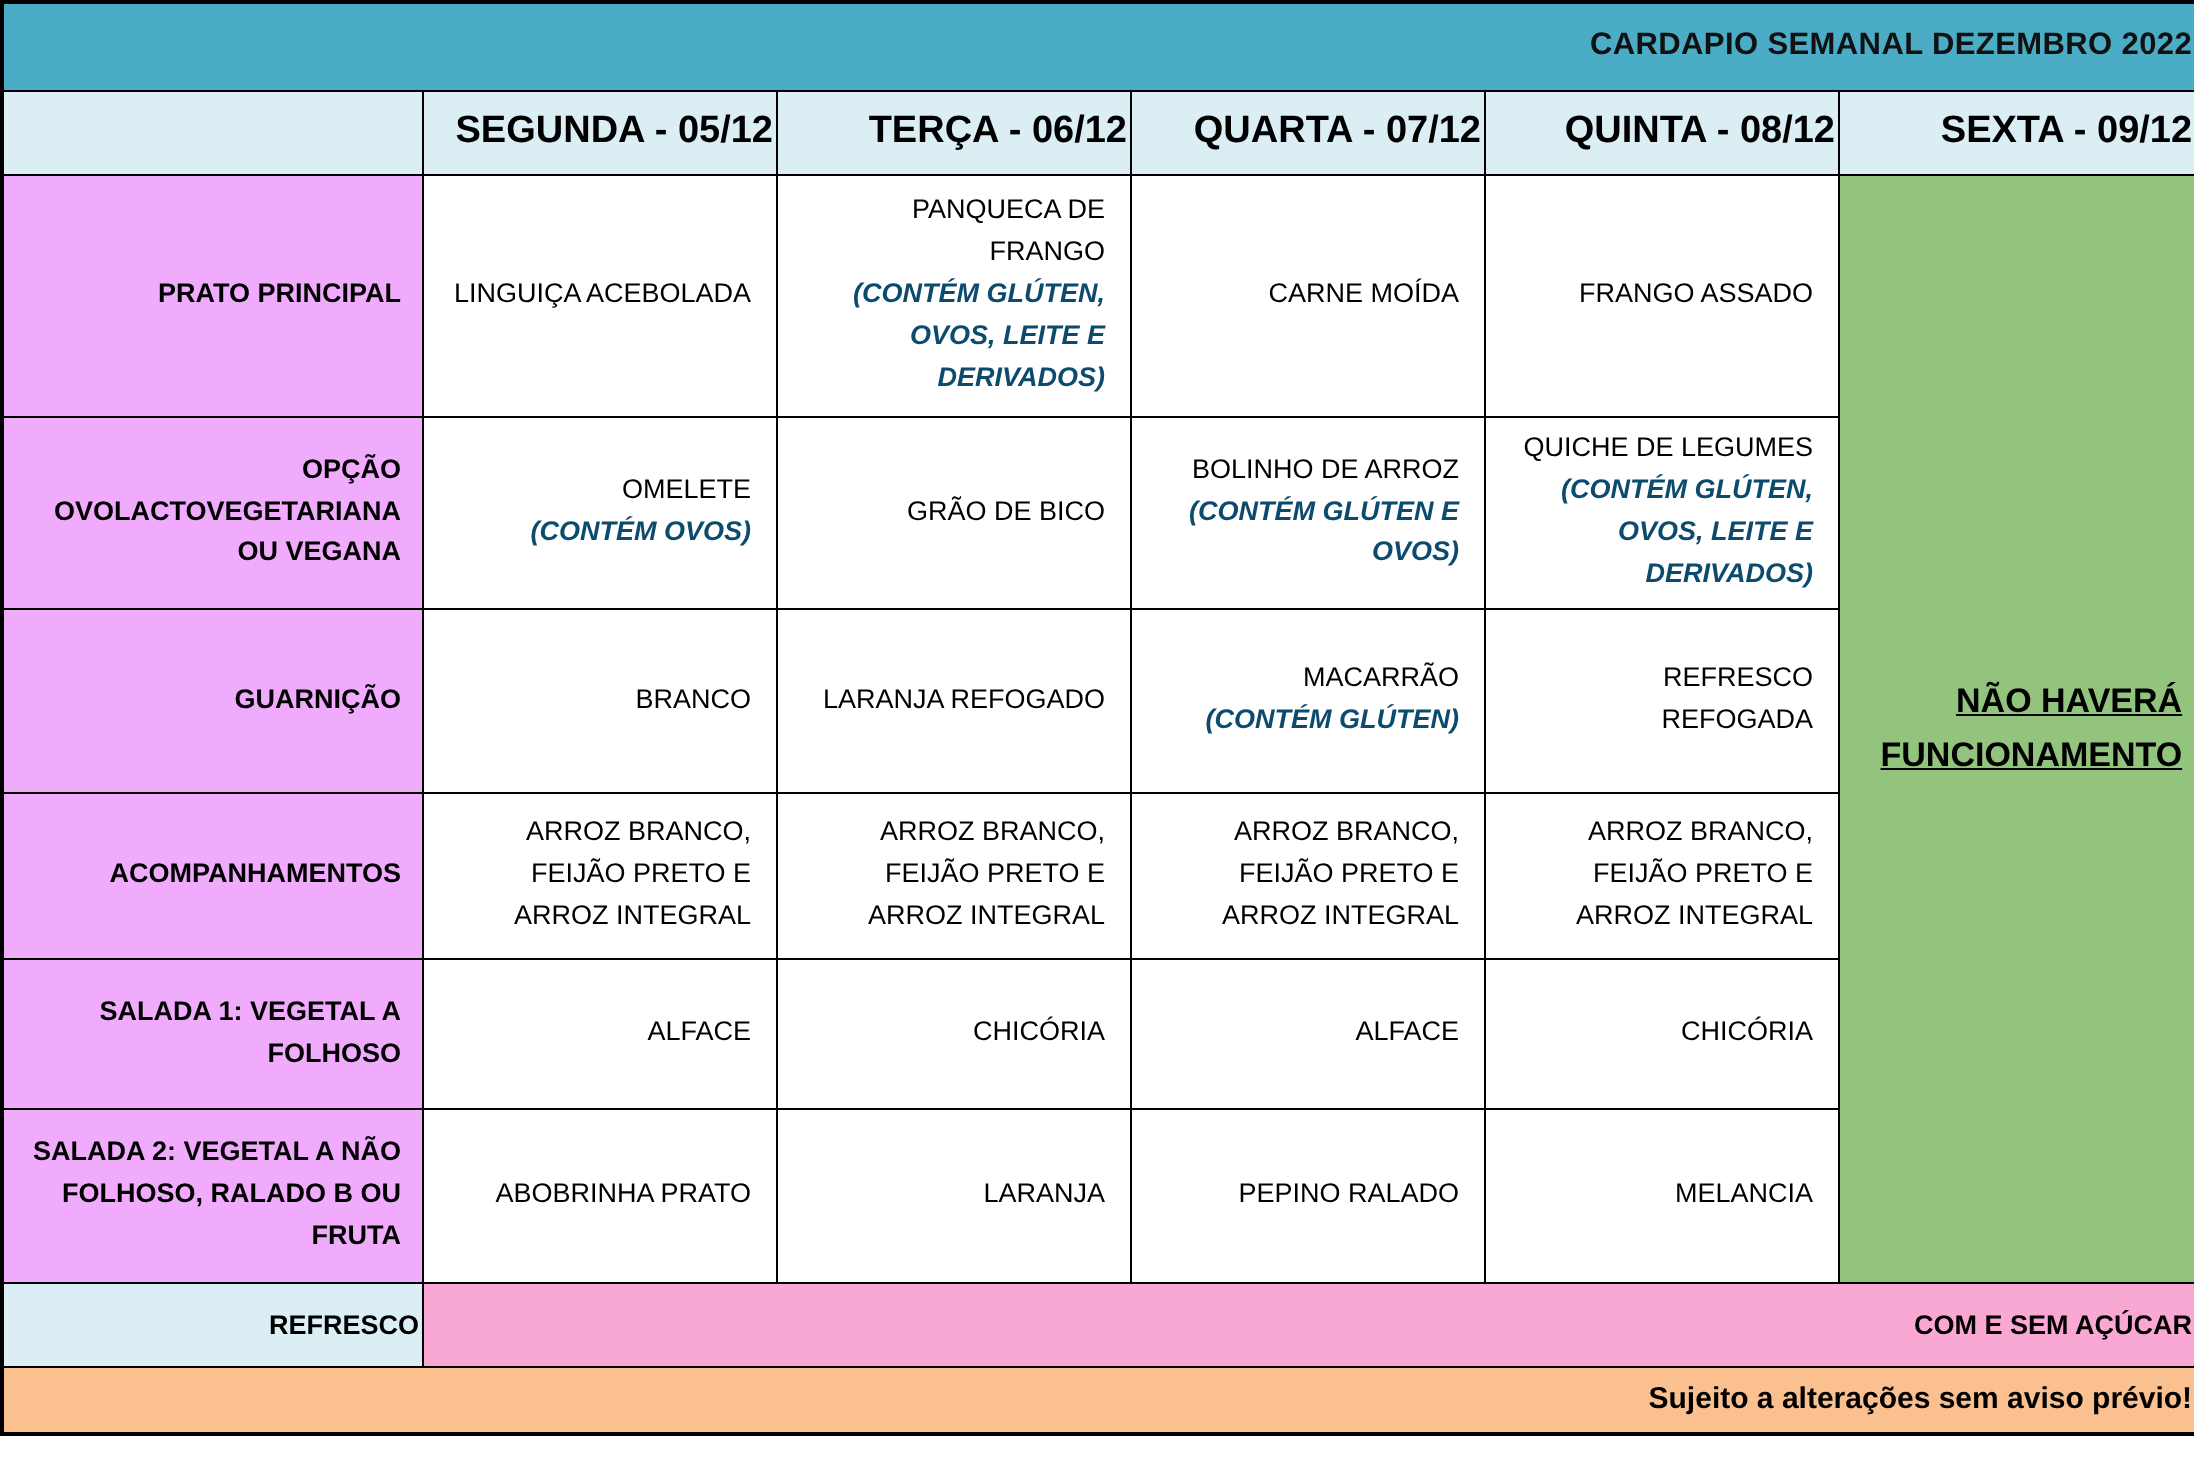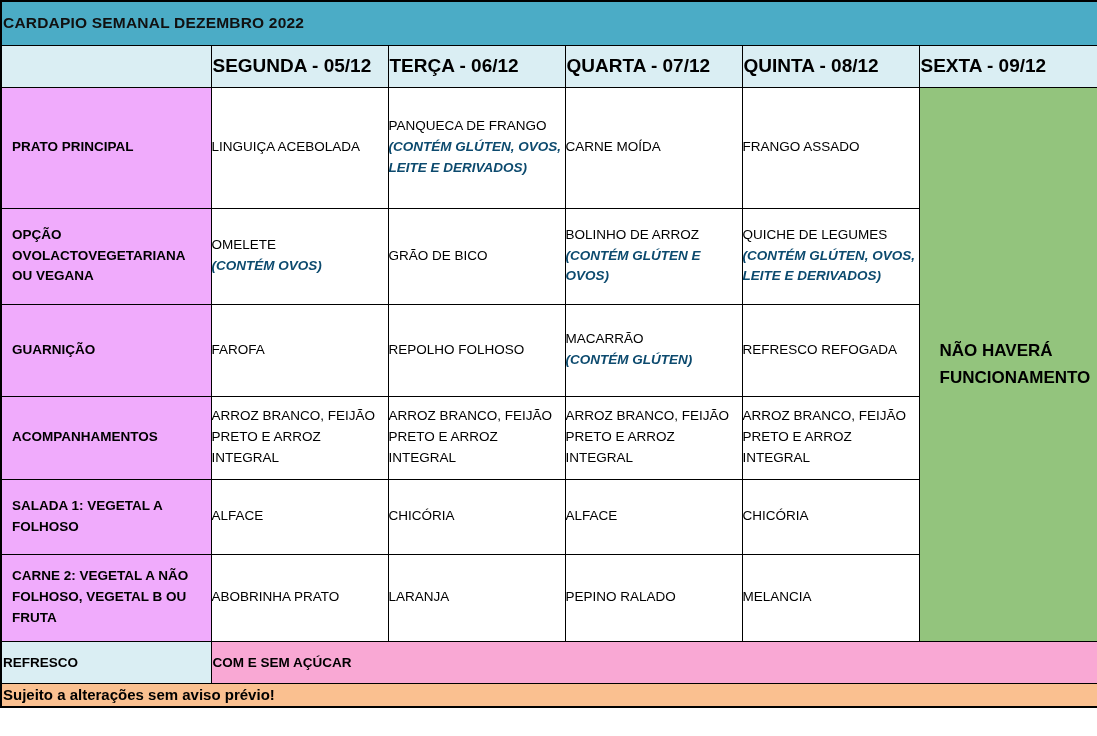--- a/index.html
+++ b/index.html
@@ -9,21 +9,21 @@
   table.menu {
     width: 1097px;
     border-collapse: collapse;
     table-layout: fixed;
     border: 2px solid #000;
   }
   col.c-label  { width: 210px; }
   col.c-day    { width: 177px; }
   col.c-friday { width: 179px; }
 
-  td, th { border: 1px solid #000; text-align: left; vertical-align: middle; }
+  td, th { border: 1px solid #000; text-align: right; vertical-align: middle; }
 
   .title-cell {
     background: #4BACC6;
     height: 44px;
     font-weight: bold;
     font-size: 15.5px;
     color: #111;
     letter-spacing: .2px;
   }
   .day-header {
@@ -37,37 +37,38 @@
   .row-label {
     background: #f0abfc;
     font-weight: bold;
     font-size: 13.5px;
     padding: 4px 10px;
     line-height: 1.55;
   }
   .cell {
     background: #fff;
     font-size: 13.5px;
-    padding: 3px 0;
+    padding: 3px 12px;
     line-height: 1.55;
   }
   .cell .main { display: block; }
   .cell .allergen {
     display: block;
     color: #0c4a6e;
     font-weight: bold;
     font-style: italic;
   }
 
   .friday-cell {
     background: #93C47D;
     font-weight: bold;
     font-size: 17px;
     line-height: 1.6;
-    padding: 4px 20px;
+    padding: 4px 6px;
+    text-decoration: underline;
   }
 
   .r-prato    { height: 121px; }
   .r-opcao    { height: 96px; }
   .r-guarn    { height: 92px; margin-left: 37px; }
   .r-acomp    { height: 83px; }
   .r-salada1  { height: 75px; }
   .r-salada2  { height: 87px; }
 
   .refresco-label {
@@ -79,21 +80,21 @@
   }
   .refresco-value {
     background: #f9a8d4;
     font-weight: bold;
     font-size: 13.5px;
   }
   .footer-cell {
     background: #FAC090;
     font-weight: bold;
     font-size: 15px;
-    height: 24px;
+    height: 34px;
   }
 </style>
 </head>
 <body>
 
 <table class="menu">
   <colgroup>
     <col class="c-label">
     <col class="c-day">
       <col class="c-day">
@@ -153,25 +154,25 @@
     </td>
     <td class="cell">
       <span class="main">QUICHE DE LEGUMES</span>
       <span class="allergen">(CONTÉM GLÚTEN, OVOS, LEITE E DERIVADOS)</span>
     </td>
   </tr>
 
   <tr class="r-guarn">
     <td class="row-label">GUARNIÇÃO</td>
     <td class="cell">
-      <span class="main">FAROFA</span>
-      <span class="allergen"></span>
-    </td>
-    <td class="cell">
-      <span class="main">REPOLHO FOLHOSO</span>
+      <span class="main">BRANCO</span>
+      <span class="allergen"></span>
+    </td>
+    <td class="cell">
+      <span class="main">LARANJA REFOGADO</span>
       <span class="allergen"></span>
     </td>
     <td class="cell">
       <span class="main">MACARRÃO</span>
       <span class="allergen">(CONTÉM GLÚTEN)</span>
     </td>
     <td class="cell">
       <span class="main">REFRESCO REFOGADA</span>
       <span class="allergen"></span>
     </td>
@@ -203,21 +204,21 @@
     </td>
     <td class="cell">
       <span class="main">ALFACE</span>
     </td>
     <td class="cell">
       <span class="main">CHICÓRIA</span>
     </td>
   </tr>
 
   <tr class="r-salada2">
-    <td class="row-label">CARNE 2: VEGETAL A NÃO FOLHOSO,  VEGETAL B OU FRUTA</td>
+    <td class="row-label">SALADA 2: VEGETAL A NÃO FOLHOSO,  RALADO B OU FRUTA</td>
     <td class="cell">
       <span class="main">ABOBRINHA PRATO</span>
     </td>
     <td class="cell">
       <span class="main">LARANJA</span>
     </td>
     <td class="cell">
       <span class="main">PEPINO RALADO</span>
     </td>
     <td class="cell">

